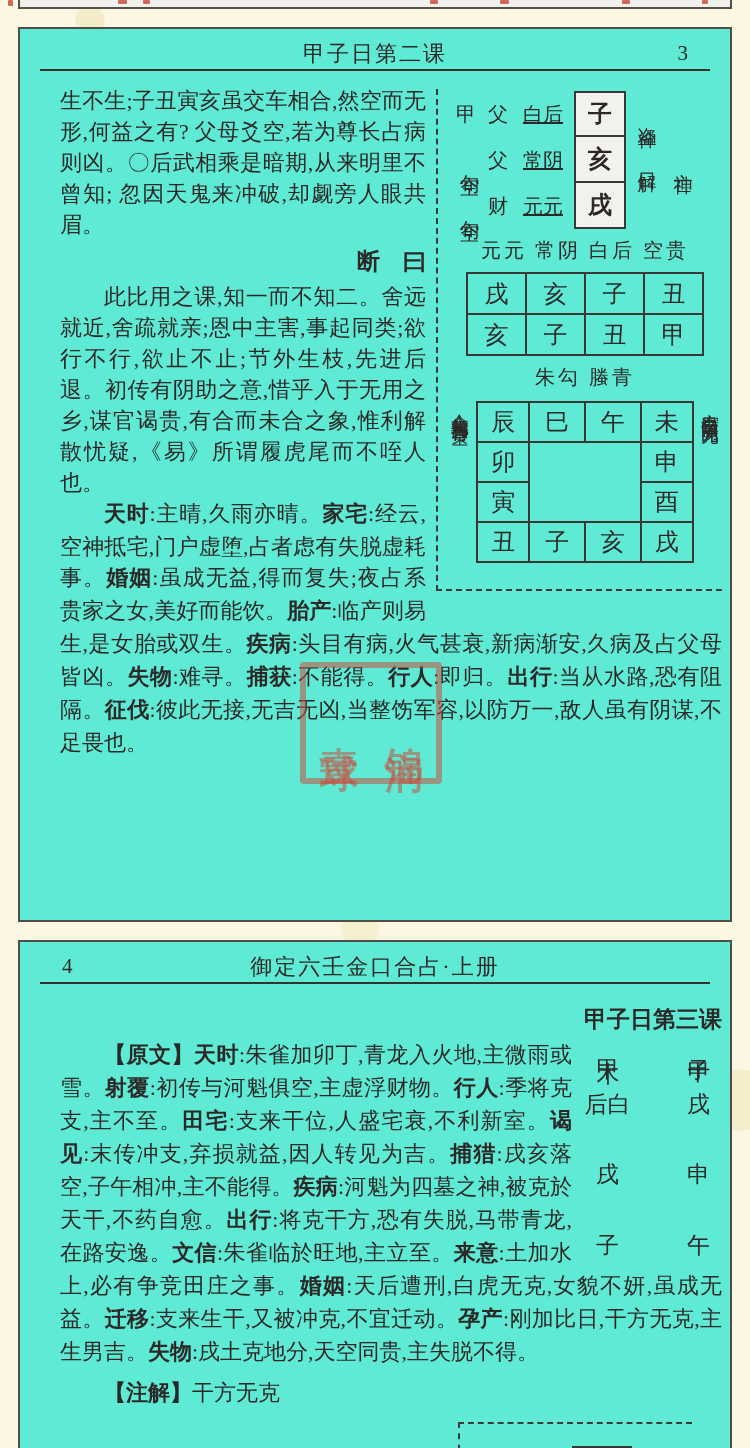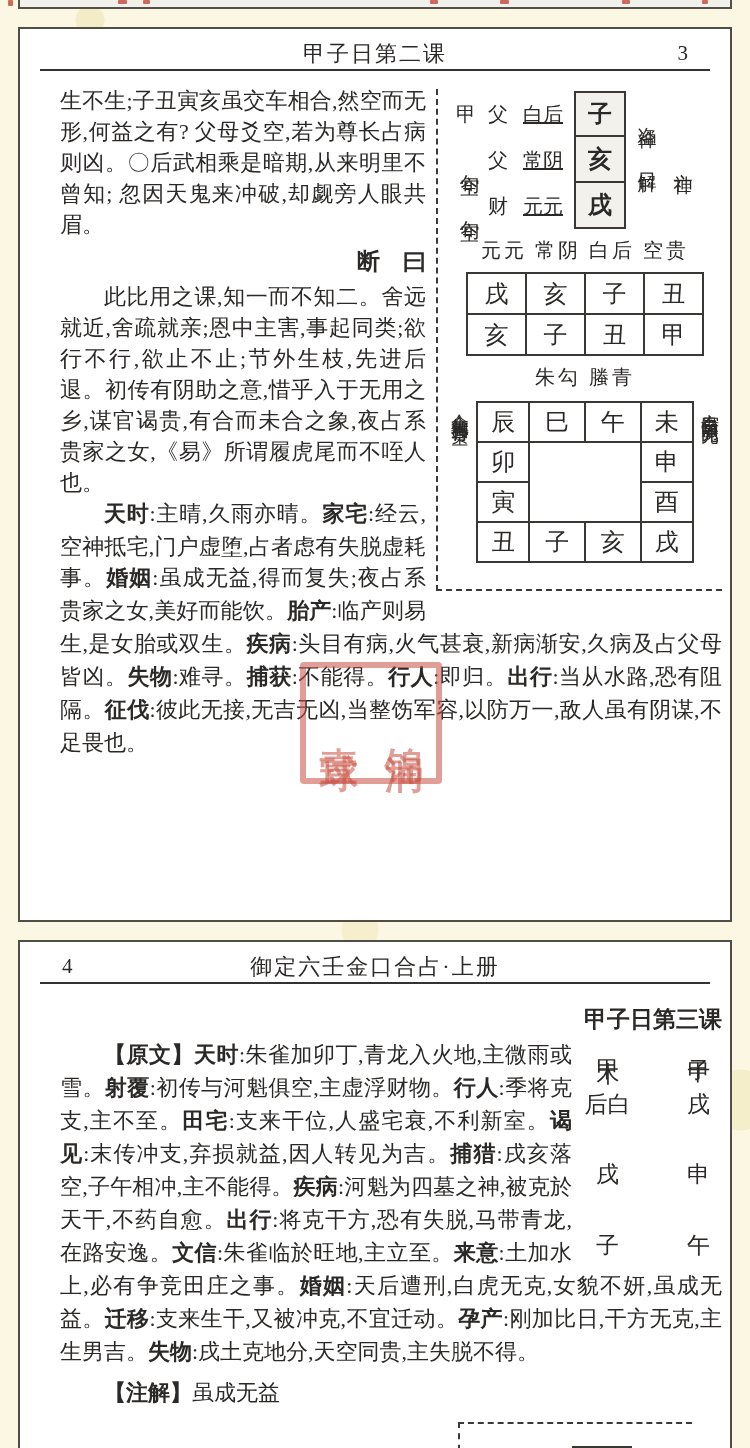--- a/index.html
+++ b/index.html
@@ -15,21 +15,21 @@
       radial-gradient(circle at 360px 930px, rgba(222,204,120,.18) 0 18px, transparent 19px);
     color:#2b2927;
   }
   .prev-page {
     position:absolute; top:0; left:18px; width:714px; height:9px;
     background:#f2f0ea; border:2px solid #54514b; border-top:none;
   }
   .red-mark { position:absolute; background:#c23b2a; opacity:.75; border-radius:1px; }
   .page {
     position:absolute; left:18px; width:714px;
-    background:#ffffff; border:2px solid #514e48; overflow:hidden;
+    background:#5eead4; border:2px solid #514e48; overflow:hidden;
   }
   #page3 { top:27px; height:895px; }
   #page4 { top:940px; height:508px; border-bottom:none; }
 
   
   .pg-header { position:relative; height:38px; padding-top:10px; }
   .pg-title { display:block; text-align:center; font-size:22px; letter-spacing:2px; }
   .pg-num { position:absolute; top:12px; font-size:21px; }
   .pg-num.right { right:42px; }
   .pg-num.left { left:42px; }
@@ -198,21 +198,21 @@
             <td>戌</td>
           </tr>
         </tbody>
           </table>
         <div class="side-label v">空贵白后常阴元元</div>
       </div>
     </div>
 
     <p class="para"><span>生不生;子丑寅亥虽交车相合,然空而无形,何益之有? 父母爻空,若为尊长占病则凶。〇后武相乘是暗期,从来明里不曾知; 忽因天鬼来冲破,却觑旁人眼共眉。</span></p>
     <div class="sec-head">断　曰</div>
-    <p class="para indent"><span>此比用之课,知一而不知二。舍远就近,舍疏就亲;恩中主害,事起同类;欲行不行,欲止不止;节外生枝,先进后退。初传有阴助之意,惜乎入于无用之乡,谋官谒贵,有合而未合之象,夜占系贵家之女,《易》所谓履虎尾而不咥人也。</span></p>
+    <p class="para indent"><span>此比用之课,知一而不知二。舍远就近,舍疏就亲;恩中主害,事起同类;欲行不行,欲止不止;节外生枝,先进后退。初传有阴助之意,惜乎入于无用之乡,谋官谒贵,有合而未合之象,惟利解散忧疑,《易》所谓履虎尾而不咥人也。</span></p>
     <p class="para indent"><b>天时</b><span>:主晴,久雨亦晴。</span><b>家宅</b><span>:经云,空神抵宅,门户虚堕,占者虑有失脱虚耗事。</span><b>婚姻</b><span>:虽成无益,得而复失;夜占系贵家之女,美好而能饮。</span><b>胎产</b><span>:临产则易生,是女胎或双生。</span><b>疾病</b><span>:头目有病,火气甚衰,新病渐安,久病及占父母皆凶。</span><b>失物</b><span>:难寻。</span><b>捕获</b><span>:不能得。</span><b>行人</b><span>:即归。</span><b>出行</b><span>:当从水路,恐有阻隔。</span><b>征伐</b><span>:彼此无接,无吉无凶,当整饬军容,以防万一,敌人虽有阴谋,不足畏也。</span></p>
   </div>
 
   <div class="stamp">
     <div class="col">锦润</div>
     <div class="col">壹球</div>
   </div>
 </div>
 
 <div class="page" id="page4">
@@ -230,19 +230,19 @@
       <div class="p4-cell v">子甲</div>
       <div class="p4-cell">后白</div>
       <div class="p4-cell">戌</div>
       <div class="p4-cell">戌</div>
       <div class="p4-cell">申</div>
       <div class="p4-cell">子</div>
       <div class="p4-cell">午</div>
     </div>
 
     <p class="para indent"><b>【原文】</b><b>天时</b><span>:朱雀加卯丁,青龙入火地,主微雨或雪。</span><b>射覆</b><span>:初传与河魁俱空,主虚浮财物。</span><b>行人</b><span>:季将克支,主不至。</span><b>田宅</b><span>:支来干位,人盛宅衰,不利新室。</span><b>谒见</b><span>:末传冲支,弃损就益,因人转见为吉。</span><b>捕猎</b><span>:戌亥落空,子午相冲,主不能得。</span><b>疾病</b><span>:河魁为四墓之神,被克於天干,不药自愈。</span><b>出行</b><span>:将克干方,恐有失脱,马带青龙,在路安逸。</span><b>文信</b><span>:朱雀临於旺地,主立至。</span><b>来意</b><span>:土加水上,必有争竞田庄之事。</span><b>婚姻</b><span>:天后遭刑,白虎无克,女貌不妍,虽成无益。</span><b>迁移</b><span>:支来生干,又被冲克,不宜迁动。</span><b>孕产</b><span>:刚加比日,干方无克,主生男吉。</span><b>失物</b><span>:戌土克地分,天空同贵,主失脱不得。</span></p>
-    <p class="para indent" style="margin-top:8px"><b>【注解】</b><span>虽成无益</span></p>
+    <p class="para indent" style="margin-top:8px"><b>【注解】</b><span>干方无克</span></p>
   </div>
 
   <div class="partial-box">
     <div class="partial-cell"></div>
   </div>
 </div>
 
 </body></html>

